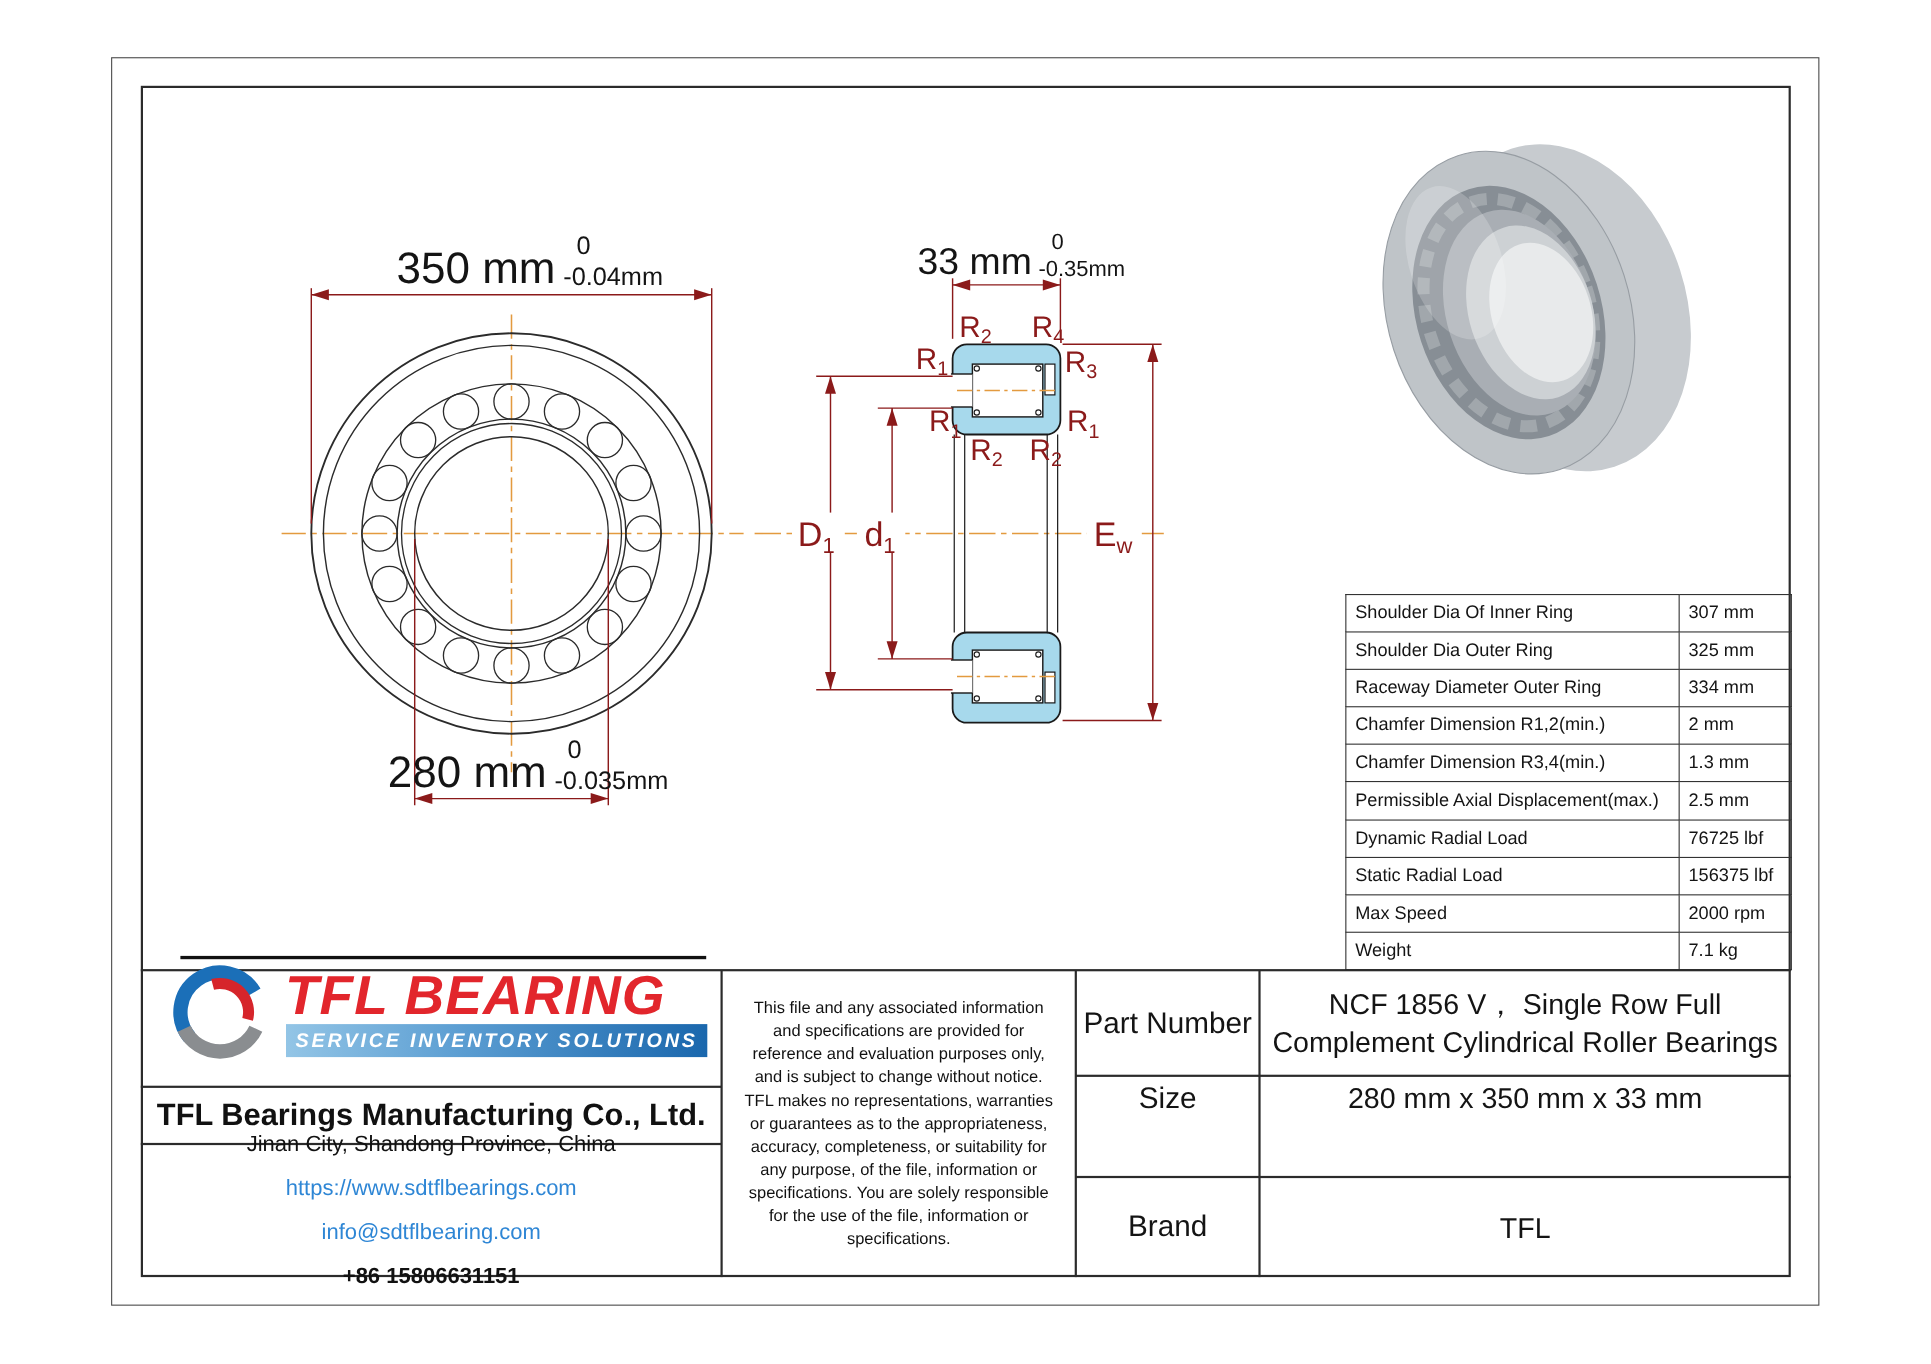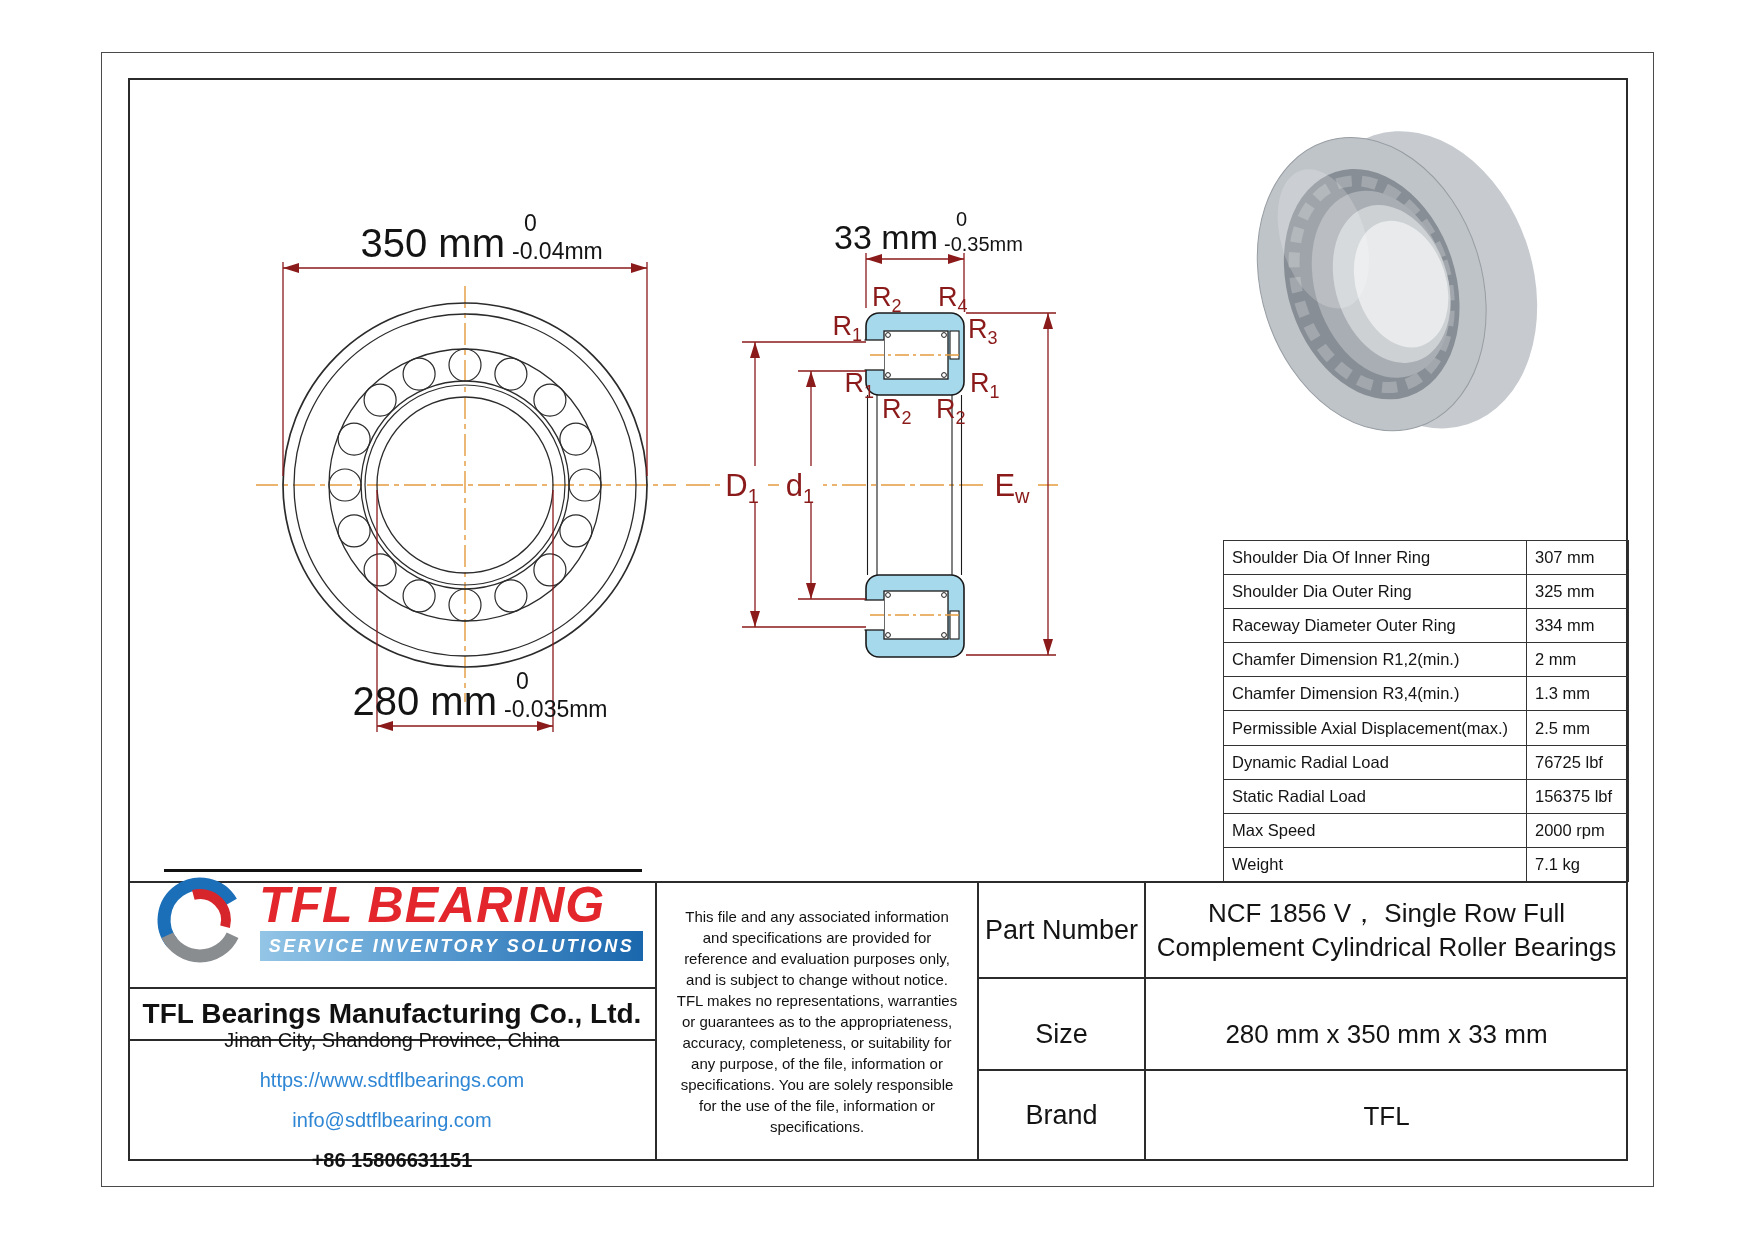--- a/index.html
+++ b/index.html
@@ -50,21 +50,21 @@
                   gap:17px; font-size:20px; color:#111; }
   .contact-cell .link { color:#2e86d5; text-decoration:none; }
   .contact-phone { font-weight:bold; }
   .disclaimer-cell { left:656px; top:882px; width:322px; height:279px;
                      font-size:15px; line-height:21px; color:#111; text-align:center;
                      white-space:pre-line; }
   .part-label { left:978px; width:167px; font-size:27px; color:#141414; }
   .part-value { left:1145px; width:483px; font-size:26px; color:#141414; text-align:center;
                 white-space:pre-line; line-height:34px; }
   .row1 { top:882px; height:96px; }
-  .row2 { top:988px; height:92px; }
+  .row2 { top:952px; height:92px; }
   .row3 { top:1070px; height:91px; }
 </style>
 </head>
 <body>
 
 <div class="page">
 
   <div class="outer-border"></div>
   <div class="frame"></div>
 

